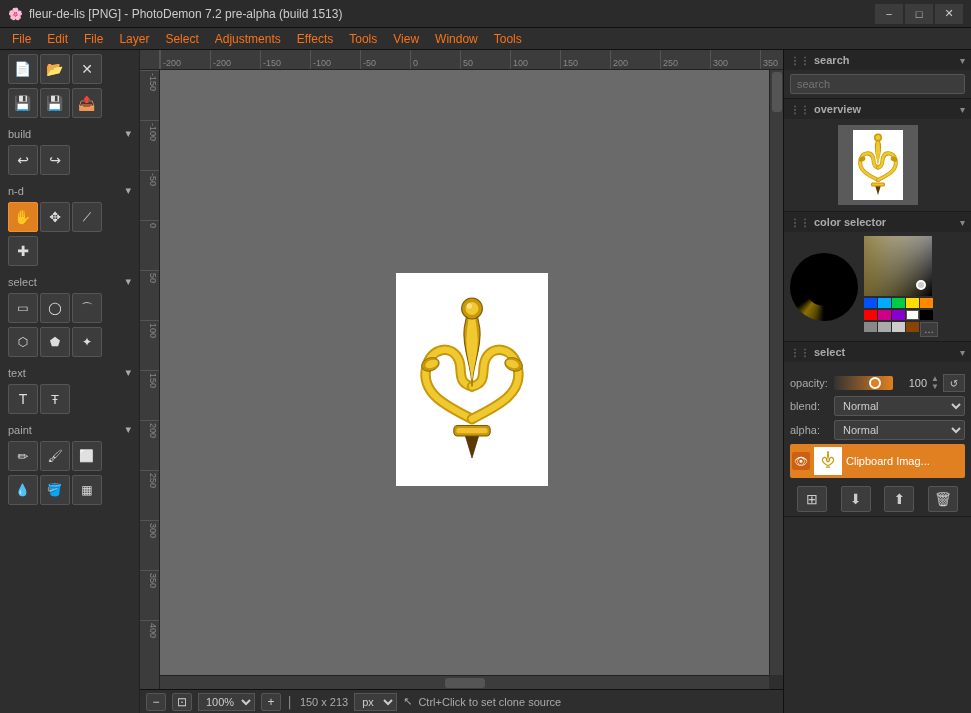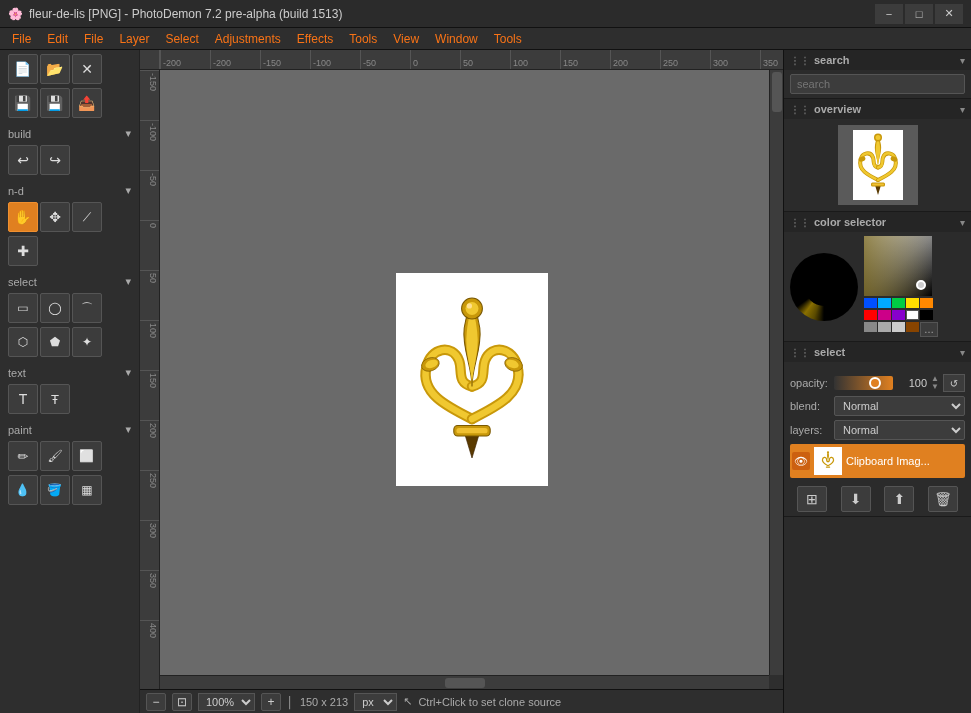--- a/index.html
+++ b/index.html
@@ -439,21 +439,21 @@
           <span class="layer-prop-label">blend:</span>
           <select class="layer-blend-select">
             <option>Normal</option>
             <option>Multiply</option>
             <option>Screen</option>
             <option>Overlay</option>
           </select>
         </div>
 
         <div class="layer-prop-row">
-          <span class="layer-prop-label">layers:</span>
+          <span class="layer-prop-label">alpha:</span>
           <select class="layer-blend-select">
             <option>Normal</option>
             <option>Inherit</option>
           </select>
         </div>
 
         <div class="layer-item">
           <div class="layer-eye">👁</div>
           <div class="layer-thumb">
             <svg viewBox="0 0 100 140" xmlns="http://www.w3.org/2000/svg">

